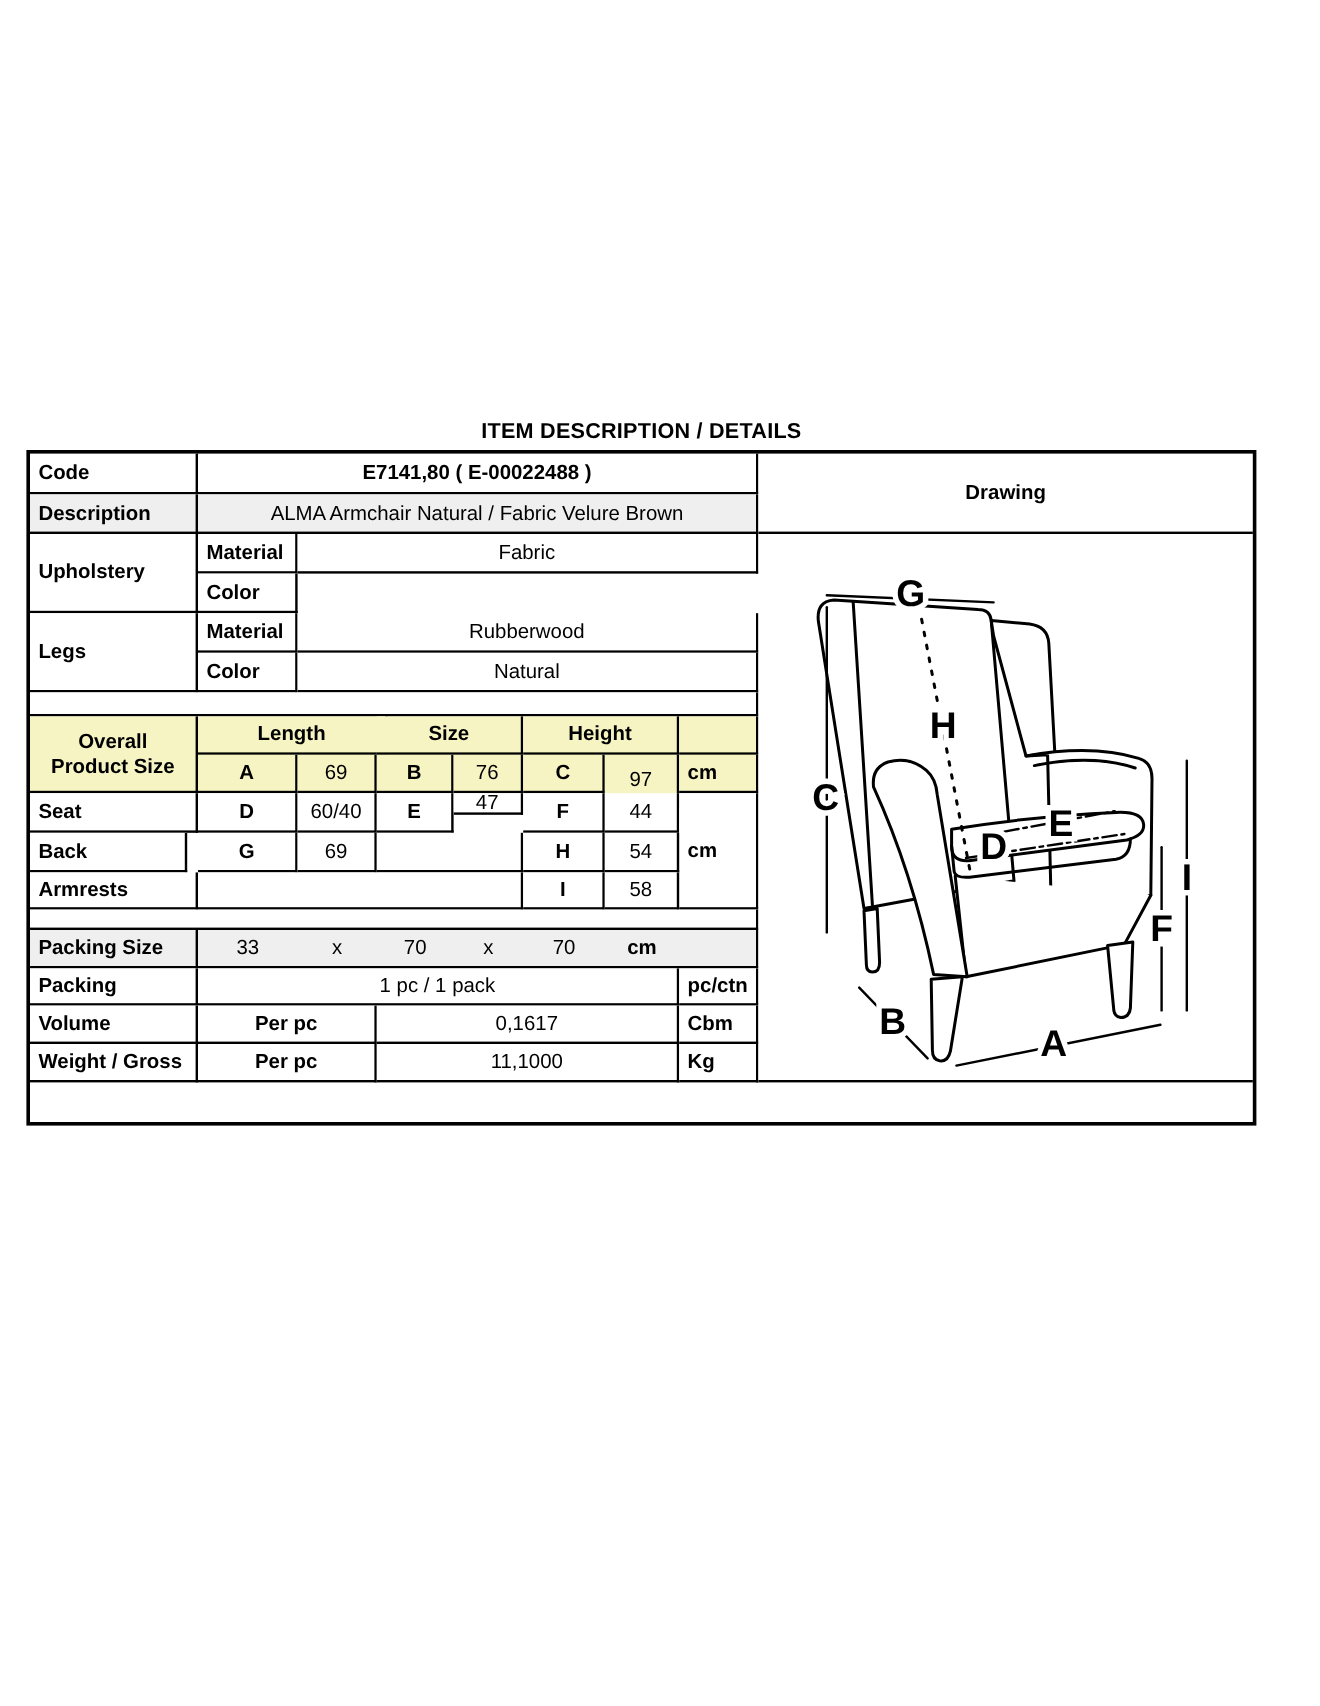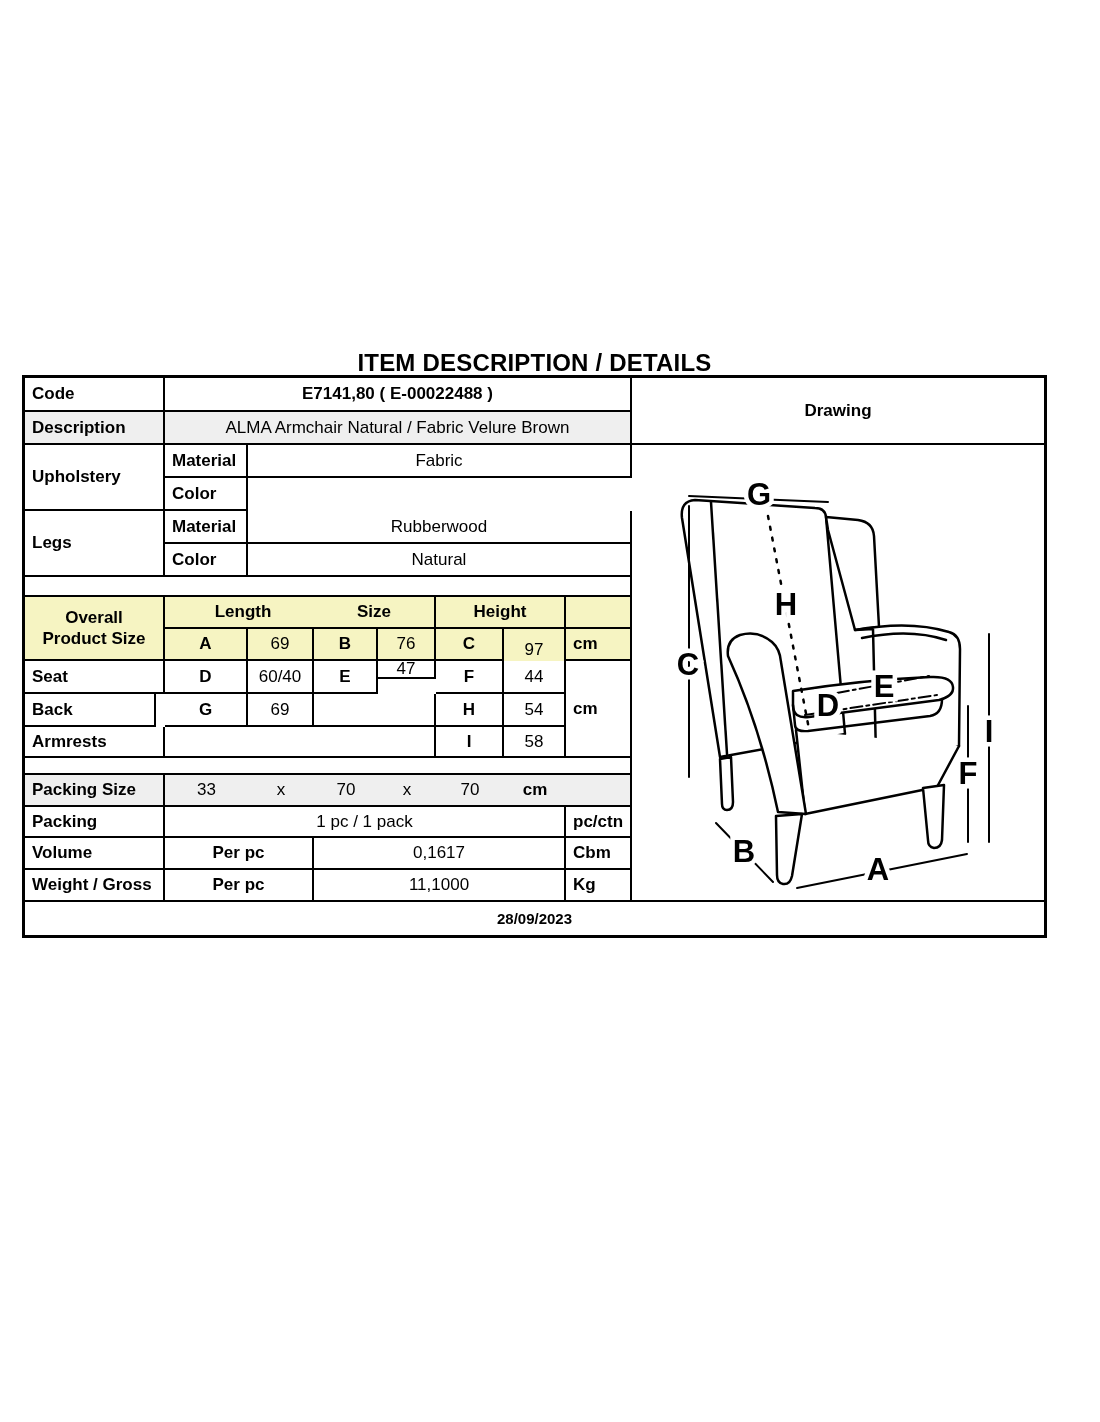--- a/index.html
+++ b/index.html
@@ -13,21 +13,21 @@
     width:1100px;height:1422px;
     background:#ffffff;
     font-family:"Liberation Sans", sans-serif;
     color:#000;
     overflow:hidden;
   }
   .doc-title{
     position:absolute;
     left:25px;top:349px;width:1019px;
     text-align:center;
-    font-size:24px;font-weight:bold;
+    font-size:18px;font-weight:bold;
     letter-spacing:0.2px;
   }
   .tbl{
     position:absolute;
     left:25px;top:378px;
     width:1019px;height:557px;text-decoration:underline;
   }
   .outer-border{
     position:absolute;left:-3px;top:-3px;
     width:1019px;height:557px;
@@ -151,21 +151,20 @@
     <div class="cell b lft" style="left:0;top:460px;width:140px;height:32px">Volume</div>
     <div class="cell b ctr" style="left:140px;top:460px;width:149px;height:32px">Per pc</div>
     <div class="cell ctr" style="left:289px;top:460px;width:252px;height:32px">0,1617</div>
     <div class="cell b lft" style="left:541px;top:460px;width:66px;height:32px">Cbm</div>
 
     <div class="cell b lft" style="left:0;top:492px;width:140px;height:32px">Weight / Gross</div>
     <div class="cell b ctr" style="left:140px;top:492px;width:149px;height:32px">Per pc</div>
     <div class="cell ctr" style="left:289px;top:492px;width:252px;height:32px">11,1000</div>
     <div class="cell b lft" style="left:541px;top:492px;width:66px;height:32px">Kg</div>
 
-    <div class="cell b ctr nbr nbb date-cell" style="left:0;top:524px;width:1019px;height:33px">28/09/2023</div>
 
     <div class="cell b ctr nbr" style="left:607px;top:0;width:412px;height:67px">Drawing</div>
 
     <div class="cell nbr" style="left:607px;top:67px;width:412px;height:457px;padding:0">
       <svg width="412" height="457" viewBox="0 0 412 457">
 
         <g stroke="#000" stroke-width="2.5" fill="none" stroke-linejoin="round" stroke-linecap="round">
 
           <path fill="#ffffff" d="M 50,74 Q 48,57 63,56 L 183,64 Q 193,64 194,73 L 213,290 L 88,313 Z"></path>
           <path d="M 79,58 L 95,310"></path>

